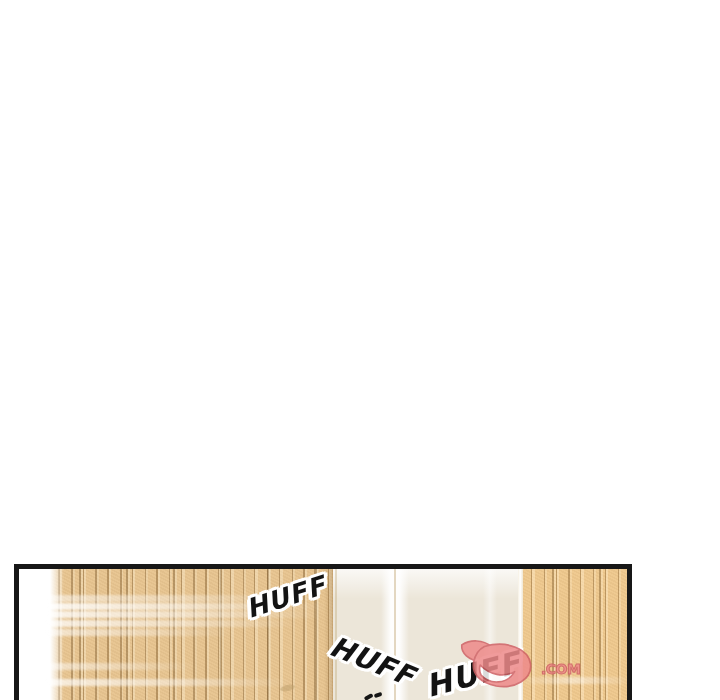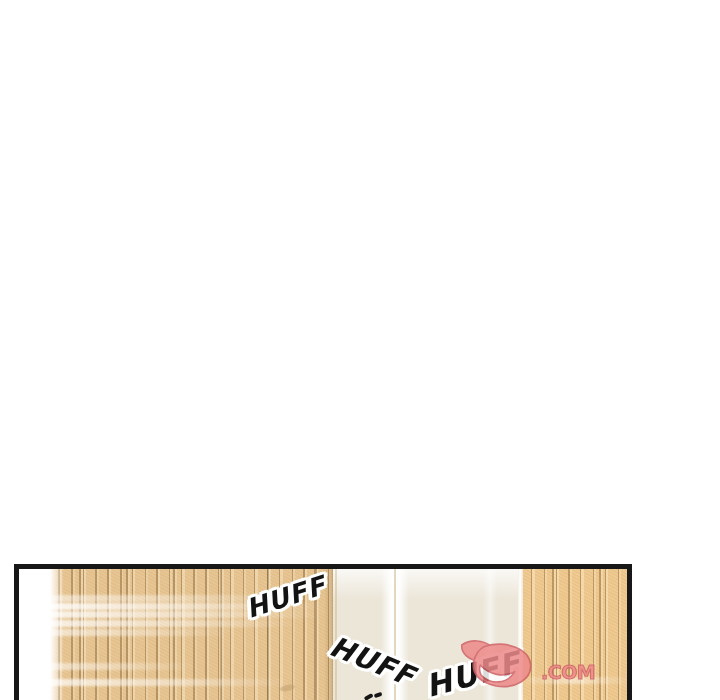--- a/index.html
+++ b/index.html
@@ -159,21 +159,21 @@
   .wm-brand {
     margin: 13px 0 0 -10px;
     font-size: 28px; font-weight: bold;
     letter-spacing: -2px;
     color: var(--wm-color, #ee8a8a);
     -webkit-text-stroke: 1.4px var(--wm-outline, #cf6165);
     text-shadow: 0 1px 0 rgba(207,97,101,0.55);
   }
   .wm-suffix {
     margin: 22px 0 0 2px;
-    font-size: 19px; font-weight: bold;
+    font-size: 14px; font-weight: bold;
     letter-spacing: -0.5px;
     color: var(--wm-color, #ee8a8a);
     -webkit-text-stroke: 1.1px var(--wm-outline, #cf6165);
   }
 </style>
 </head>
 <body>
 
 <div id="stage">
 

